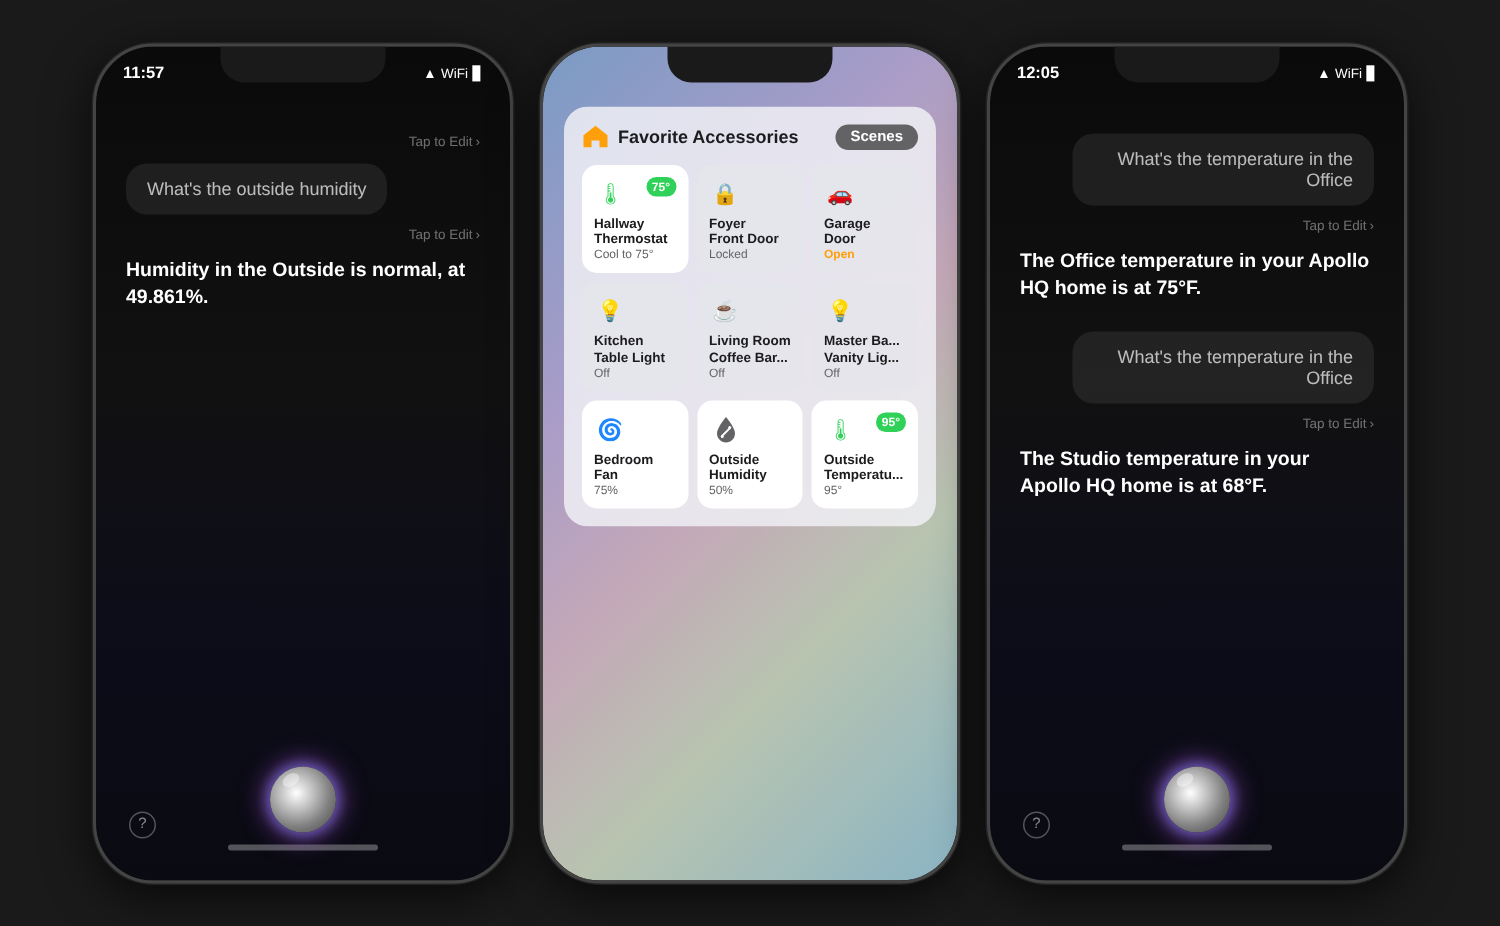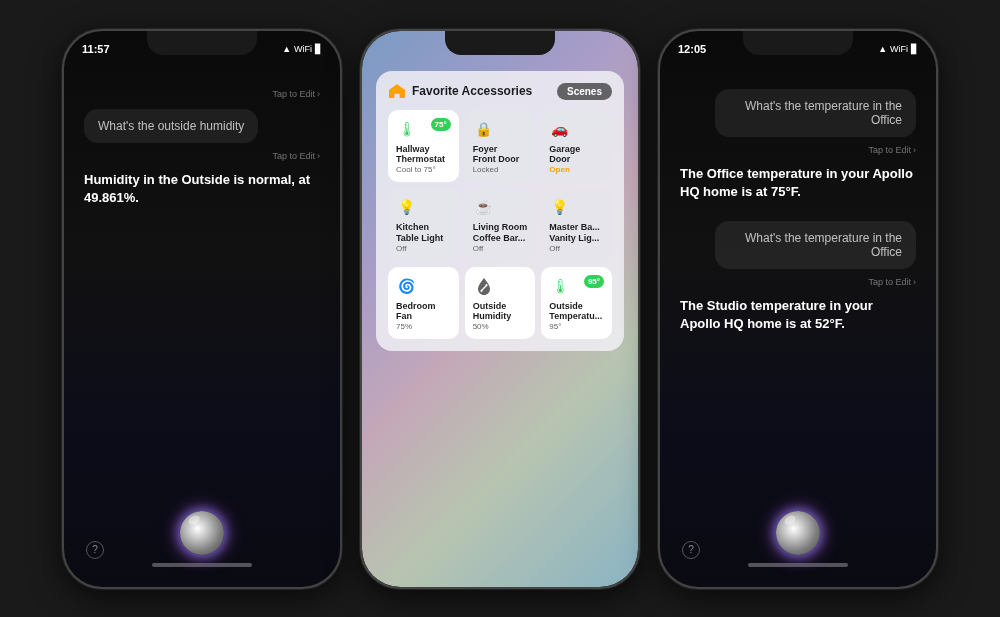--- a/index.html
+++ b/index.html
@@ -471,21 +471,21 @@
         <div style="display:flex; justify-content:flex-end; margin-bottom:2px;">
           <div class="siri-bubble query">
             <div class="bubble-text">What's the temperature in the Office</div>
           </div>
         </div>
         <div class="tap-to-edit">
           <span>Tap to Edit</span>
           <span>›</span>
         </div>
 
-        <div class="siri-response">The Studio temperature in your Apollo HQ home is at 52°F.</div>
+        <div class="siri-response">The Studio temperature in your Apollo HQ home is at 68°F.</div>
       </div>
 
       <div class="siri-bottom">
         <div class="siri-orb"></div>
         <div class="siri-home-bar"></div>
       </div>
     </div>
     <div class="help-icon">
       <span>?</span>
     </div>

